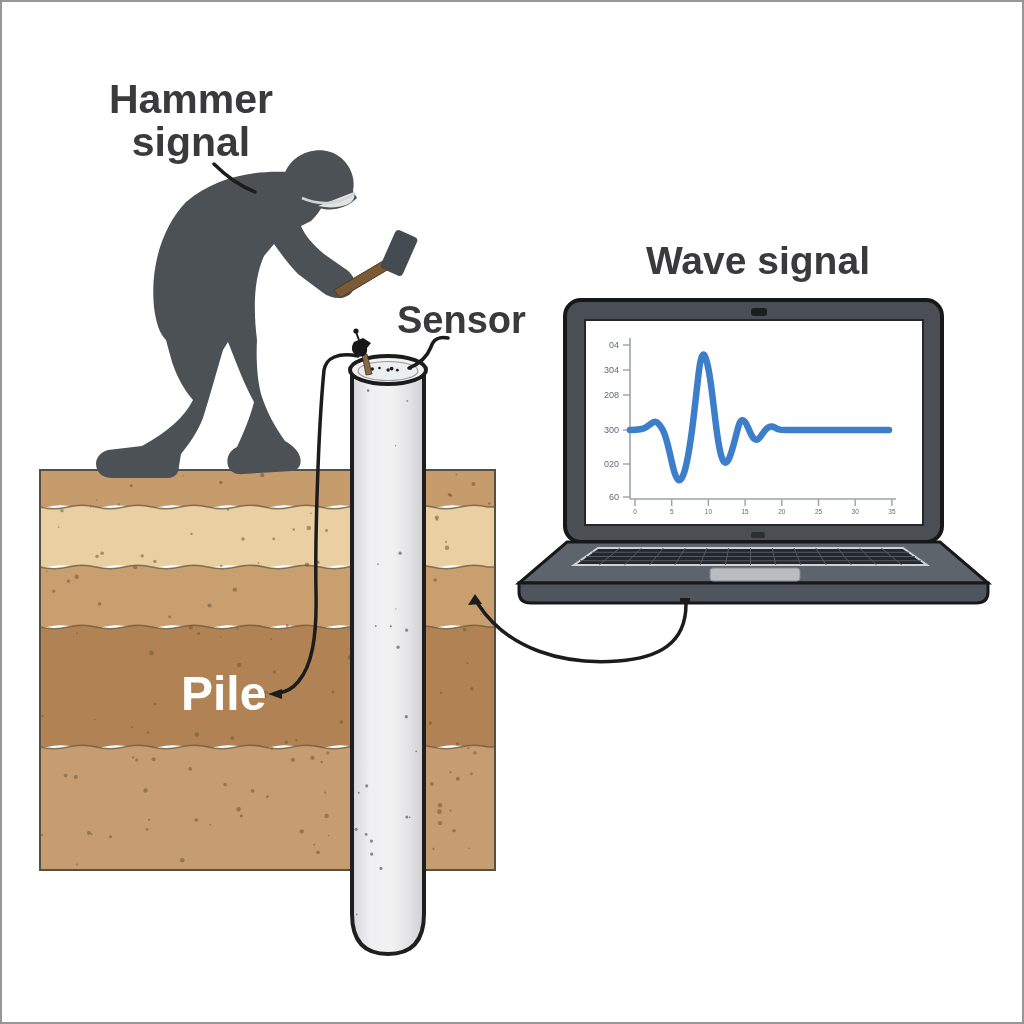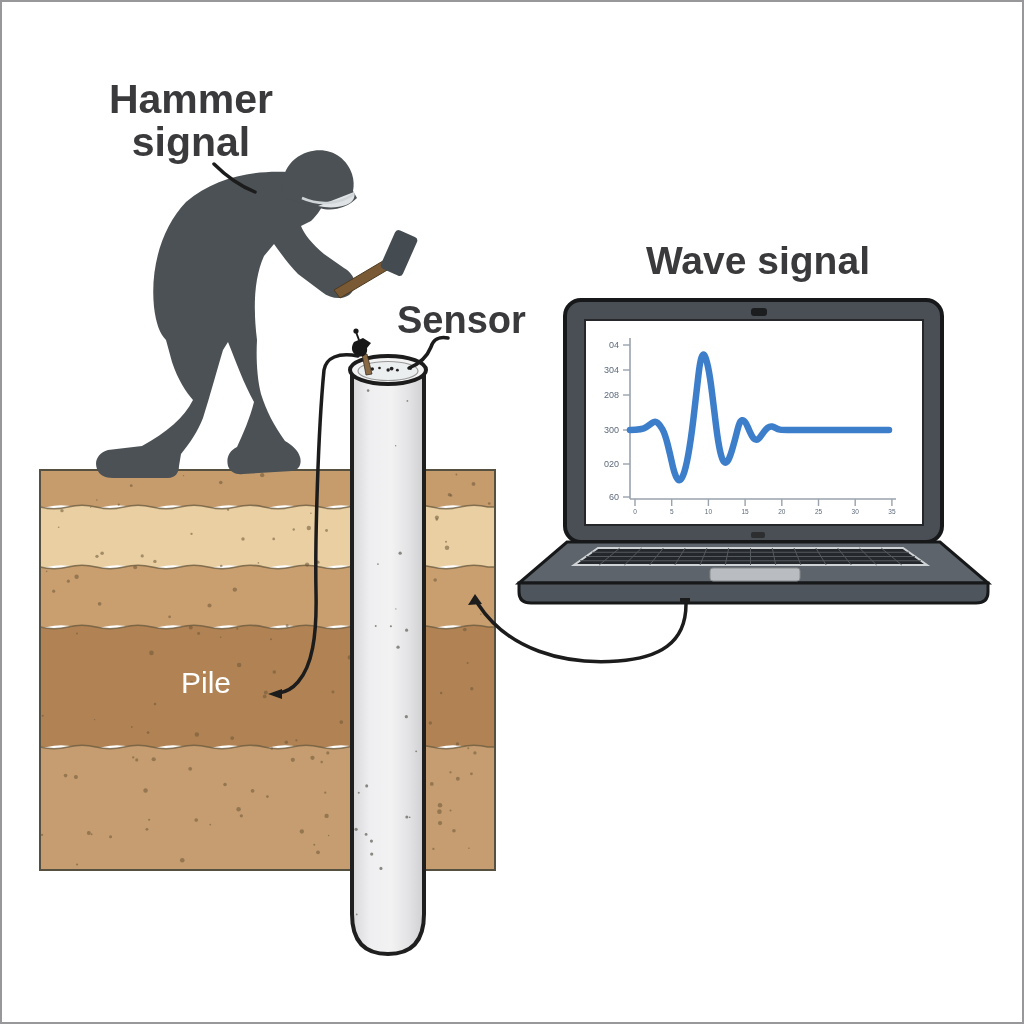--- a/index.html
+++ b/index.html
@@ -6,21 +6,21 @@
   .canvas{
     position:relative;width:1024px;height:1024px;background:#ffffff;
     border:2px solid #98989a;box-sizing:border-box;overflow:hidden;
     font-family:"Liberation Sans",sans-serif;
   }
   .art{position:absolute;left:0;top:0;}
   .lbl{position:absolute;font-weight:bold;color:#3a3a3c;white-space:nowrap;}
   .lbl-hammer{left:86px;top:76px;width:206px;text-align:center;font-size:41px;line-height:1.06;}
   .lbl-sensor{left:395px;top:297px;font-size:38px;}
   .lbl-wave{left:644px;top:237px;font-size:39px;}
-  .lbl-pile{left:179px;top:664px;font-size:30px;color:#ffffff;font-weight:normal;}
+  .lbl-pile{left:179px;top:664px;font-size:48px;color:#ffffff;font-weight:bold;}
 </style>
 </head>
 <body>
 
 <div class="canvas">
 
   <svg class="art" width="1024" height="1024" viewBox="0 0 1024 1024">
     <defs>
       <linearGradient id="pileGrad" x1="0" y1="0" x2="1" y2="0">
         <stop offset="0" stop-color="#d7d7d9"></stop>

